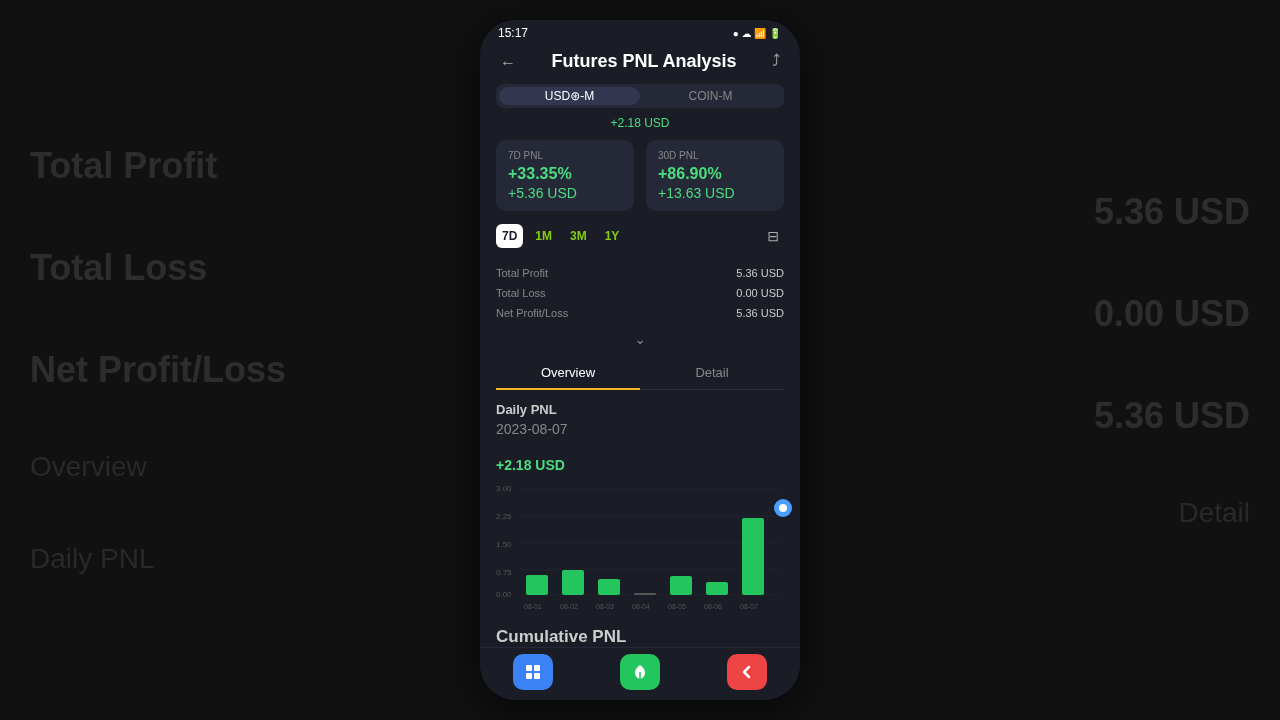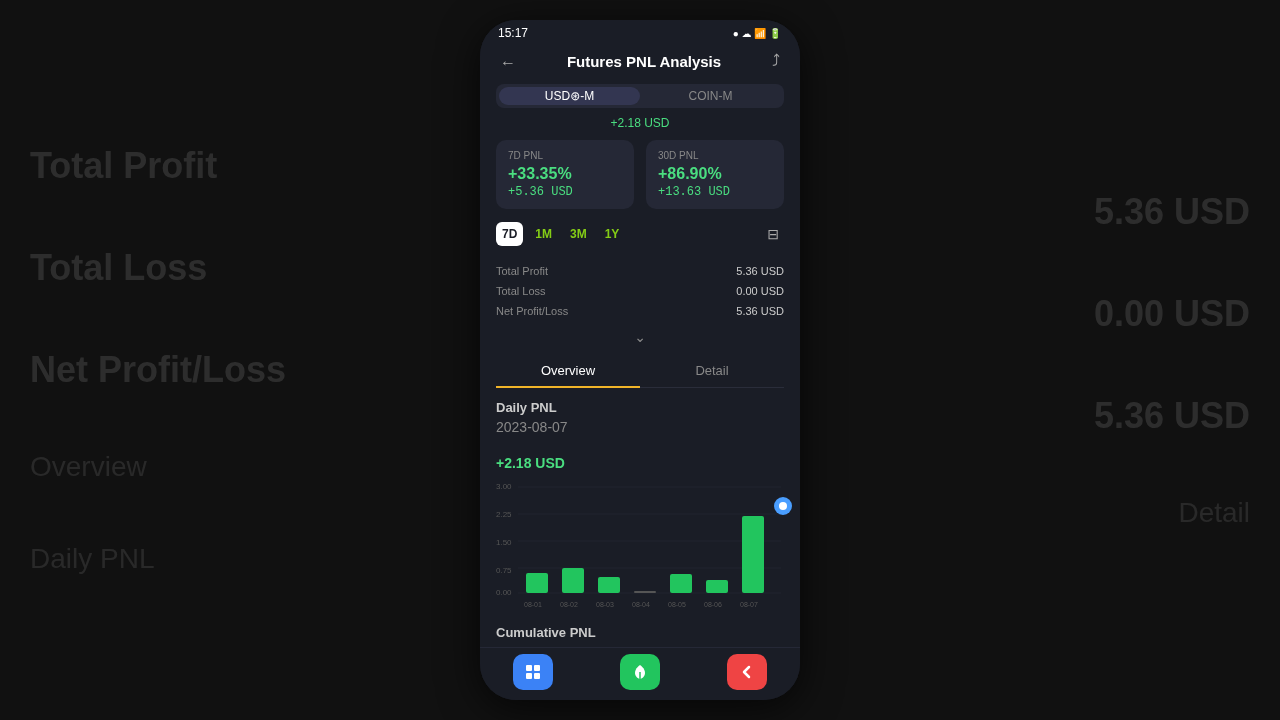--- a/index.html
+++ b/index.html
@@ -100,21 +100,21 @@
     .header {
       background: #1a1d26;
       padding: 6px 16px 10px;
       display: flex;
       align-items: center;
       justify-content: space-between;
       flex-shrink: 0;
     }
     .header-title {
       color: #fff;
-      font-size: 15px;
+      font-size: 18px;
       font-weight: 600;
       text-align: center;
       flex: 1;
     }
     .header-icon {
       color: #aaa;
       font-size: 16px;
       cursor: pointer;
       padding: 4px;
     }
@@ -178,22 +178,21 @@
       margin-bottom: 4px;
     }
     .pnl-card-percent {
       color: #4ade80;
       font-size: 16px;
       font-weight: 700;
       margin-bottom: 2px;
     }
     .pnl-card-usd {
       color: #4ade80;
-      font-size: 12px;
-      font-family: Liberation Mono, monospace;
+      font-size: 14px;
     }
 
     
     .period-tabs {
       display: flex;
       margin: 0 16px 14px;
       gap: 6px;
       align-items: center;
     }
     .period-tab {
@@ -318,21 +317,21 @@
       width: 8px;
       height: 8px;
       background: #fff;
       border-radius: 50%;
     }
 
     
     .cumulative-title {
       margin: 8px 16px 0;
       color: #ccc;
-      font-size: 13px;
+      font-size: 17px;
       font-weight: 600;
     }
 
     
     .bottom-nav {
       background: #1a1d26;
       padding: 6px 0 10px;
       display: flex;
       justify-content: space-around;
       align-items: center;

